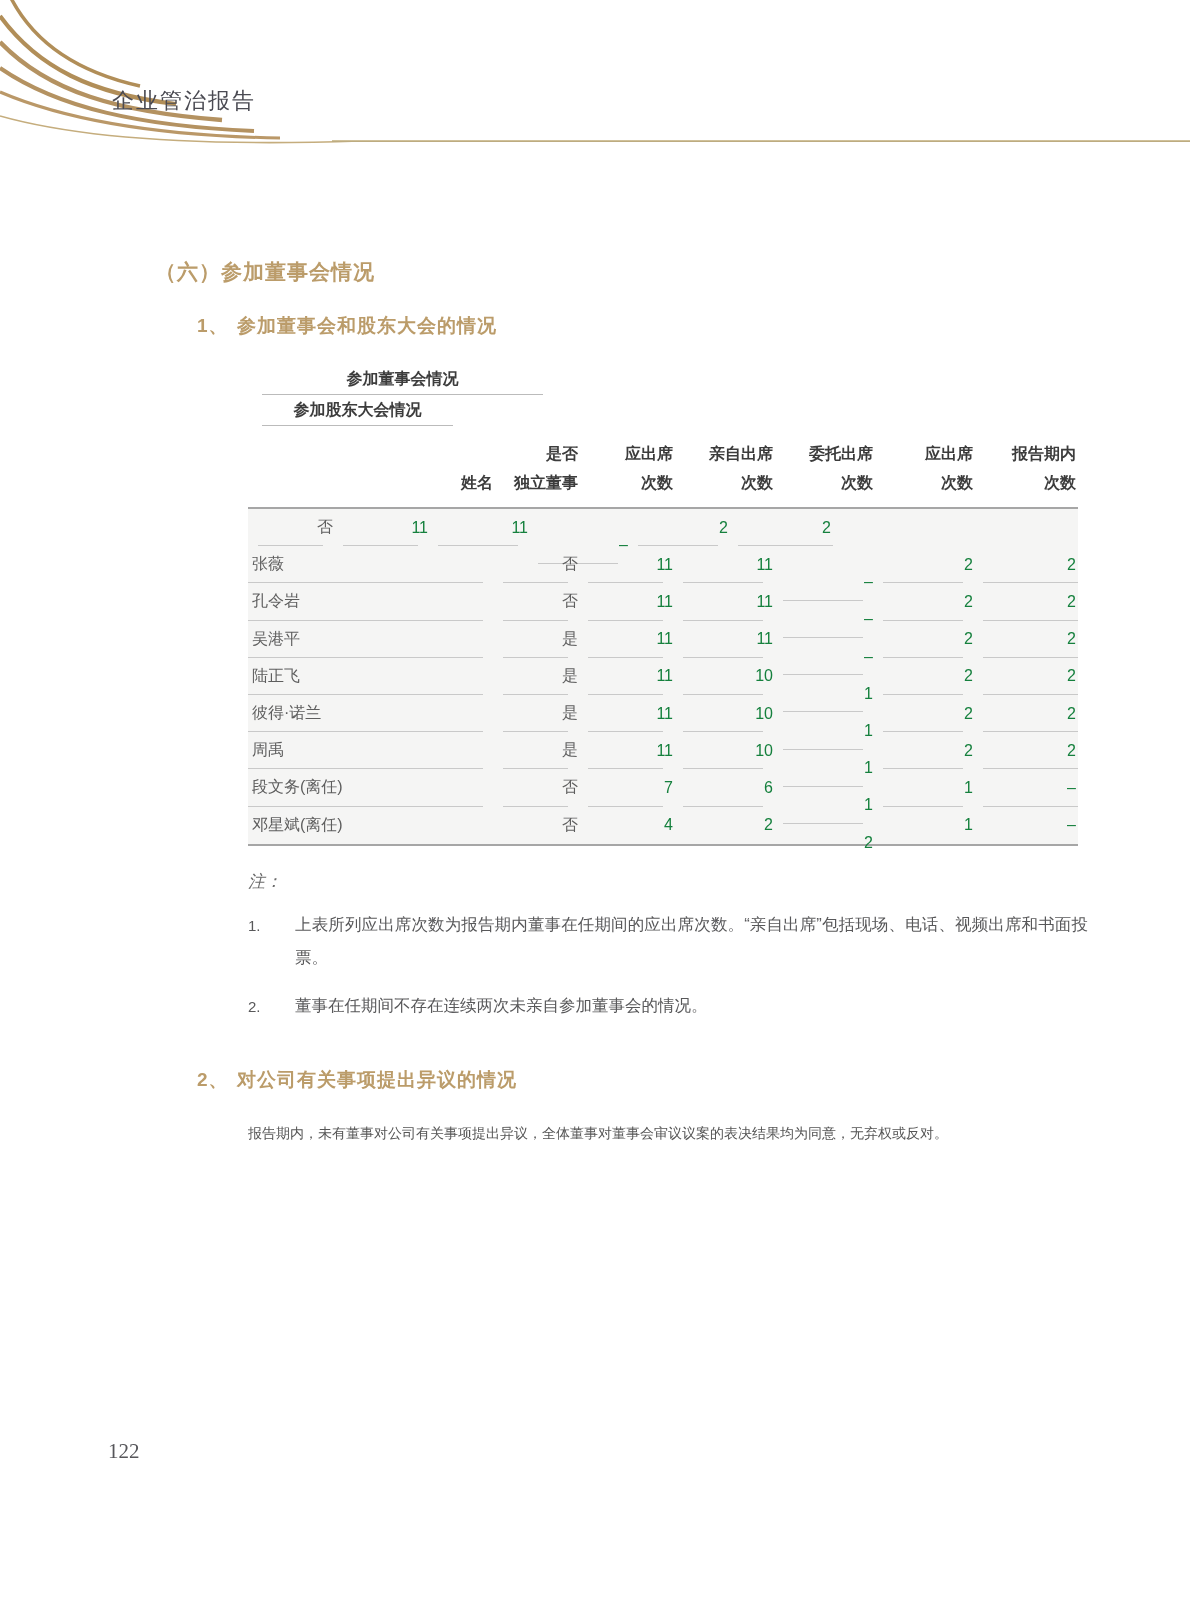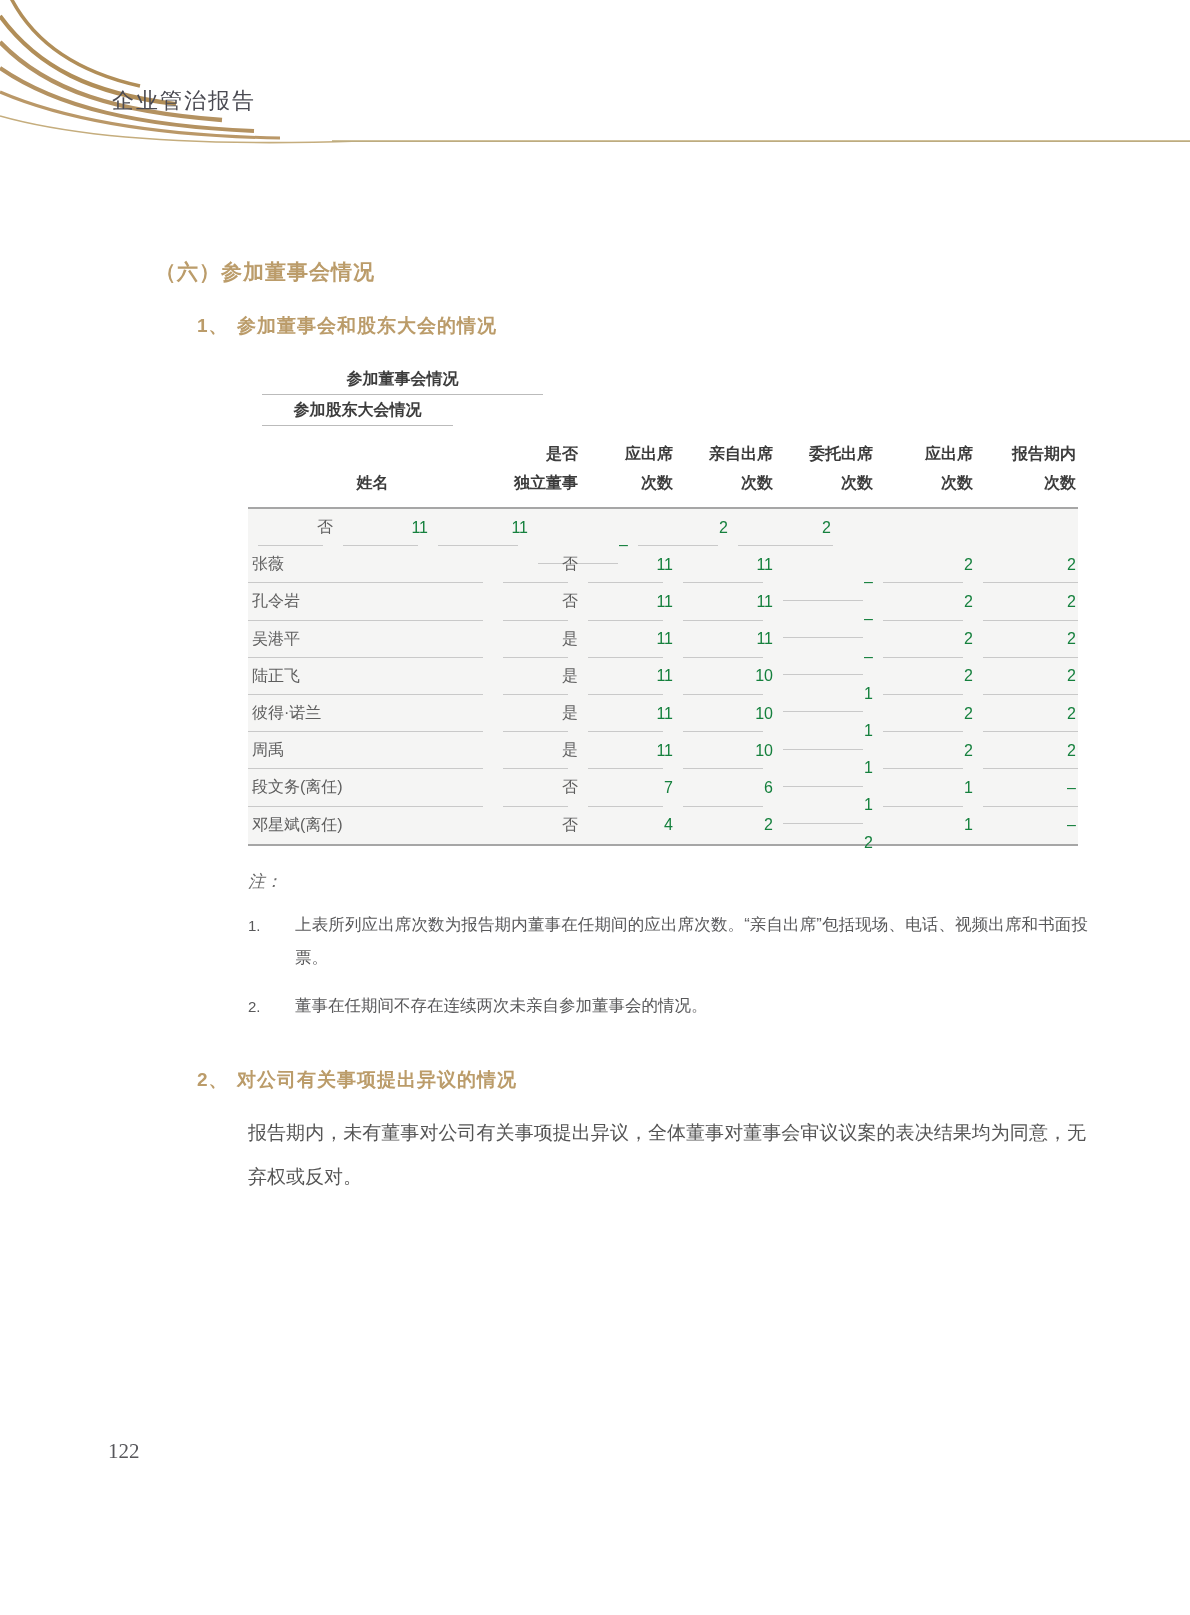--- a/index.html
+++ b/index.html
@@ -49,39 +49,39 @@
   }
   .trow { display:flex; height:37.2px; align-items:center; color:#5e5e5e; }
   .cell { position:relative; height:100%; display:flex; align-items:center; }
   .c1 { width:245px; padding-left:4px; }
   .c2 { width:85px;  justify-content:flex-end; }
   .c3 { width:95px;  justify-content:flex-end; }
   .c4 { width:100px; justify-content:flex-end; }
   .c5 { width:100px; justify-content:flex-end;margin-top:35px; }
   .c6 { width:100px; justify-content:flex-end; }
   .c7 { width:105px; justify-content:flex-end; padding-right:2px; }
-  .hdr-cell.c1 { text-align:center;margin-top:15px; }
+  .hdr-cell.c1 { text-align:right;margin-top:15px; }
   .hdr-cell { display:block; height:auto; text-align:right; }
   .trow:not(:last-child) .cell::after {
     content:""; position:absolute; bottom:0; left:10px; right:10px;
     height:1px; background:#c9c9c9;
   }
   .trow:not(:last-child) .cell.c1::after { left:0; }
   .trow:not(:last-child) .cell.c7::after { right:0; }
   .num-val { font-weight:300; color:#15803d; }
   
   .notes { margin:24px 0 0 93px; width:840px; font-size:16.5px; color:#58585a; }
   .notes-label { font-style:italic; font-size:17px; color:#6b6b6b; }
   .note-item { display:flex; margin-top:15px; line-height:33px; }
   .note-num { width:47px; flex-shrink:0; font-size:15px; padding-top:1px; }
   .note-text { flex:1; text-align:justify; }
   
   .para {
     margin:18px 0 0 93px; width:838px;
-    font-size:19px; line-height:44px; color:#555;
+    font-size:14px; line-height:44px; color:#555;
     text-align:justify;
   }
   
   .page-num {
     position:absolute; left:108px; top:1439px;
     font-family:"Liberation Serif","DejaVu Serif",serif;
     font-size:21px; color:#56565a;
   }
 </style>
 </head>

